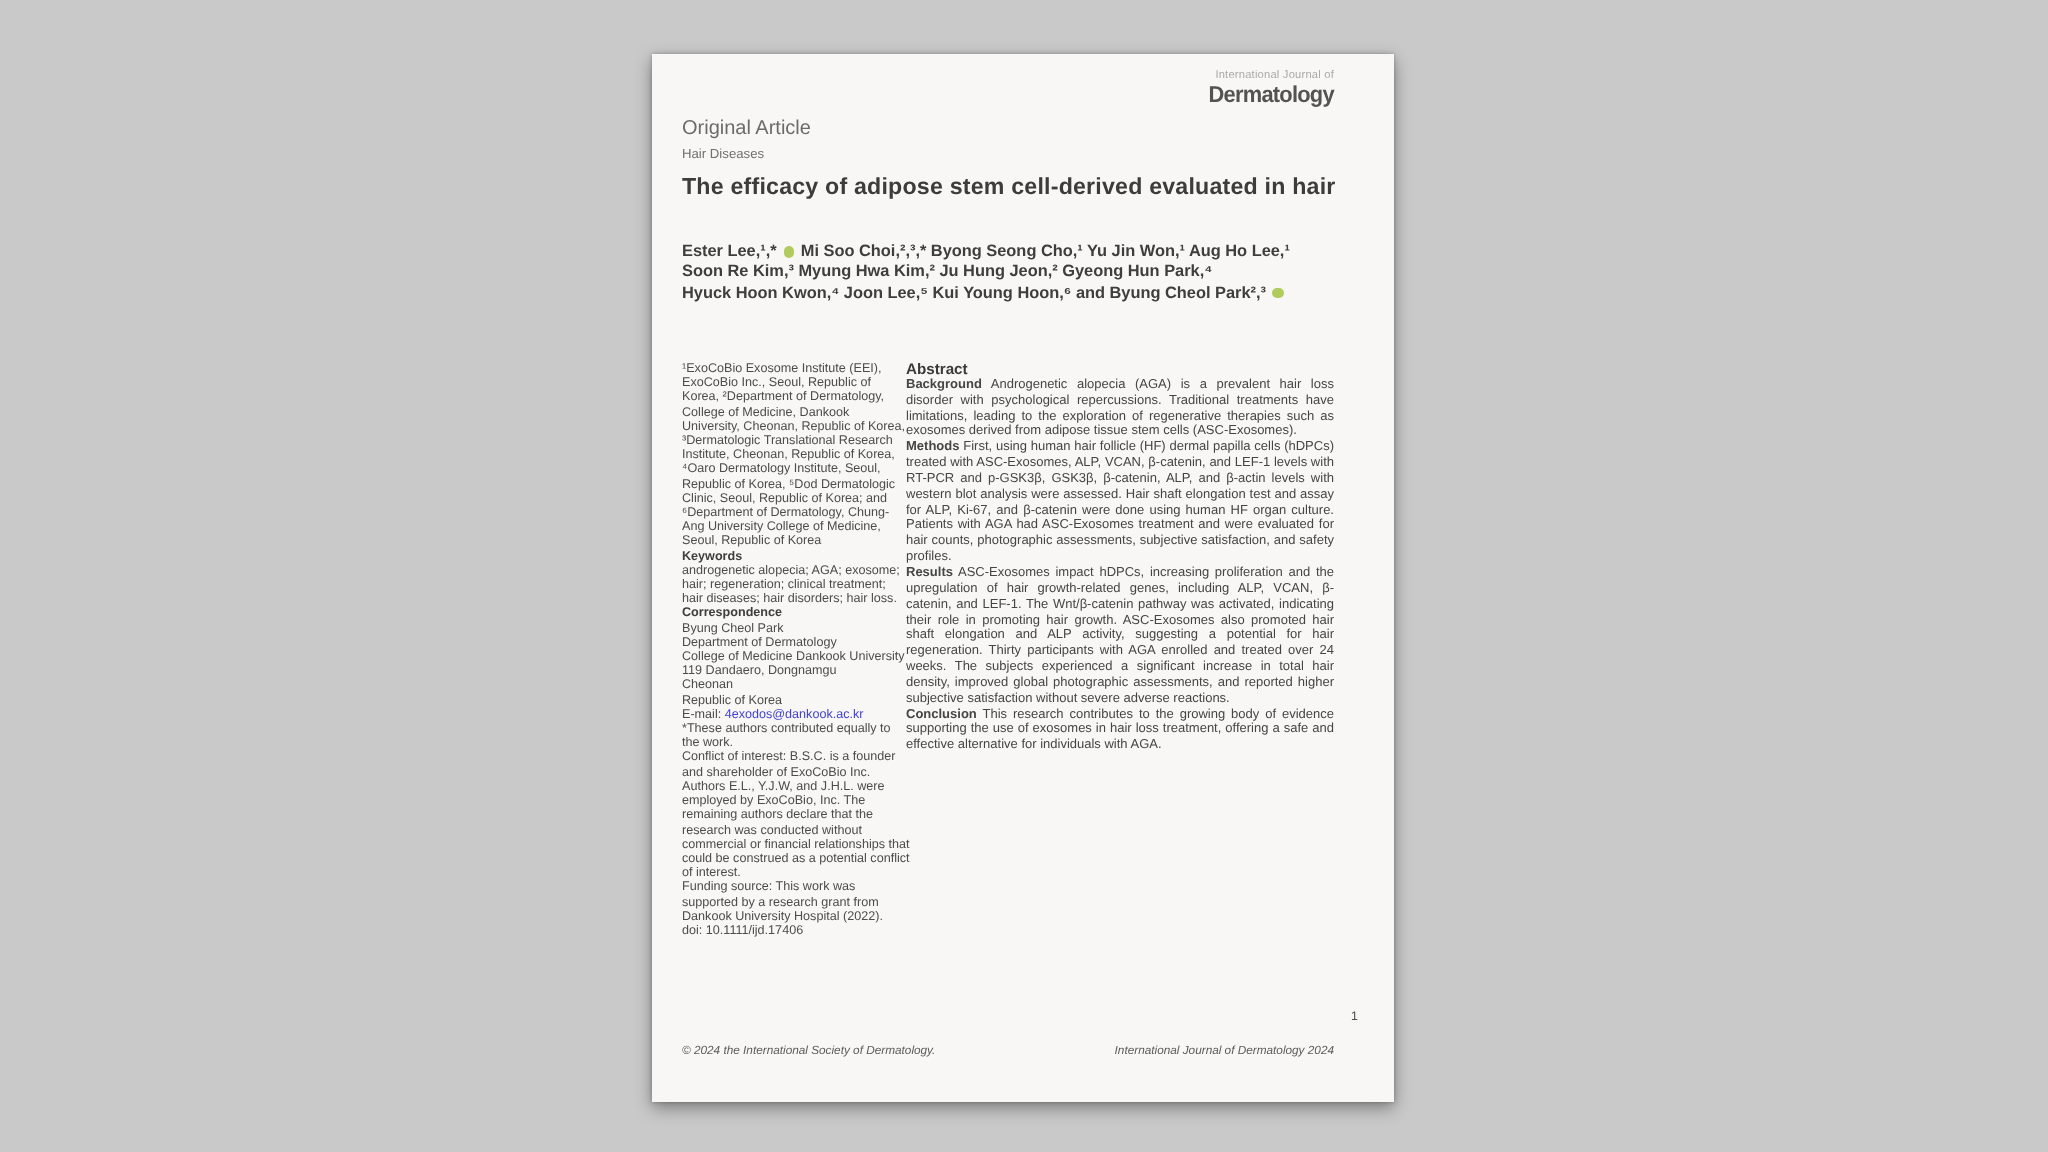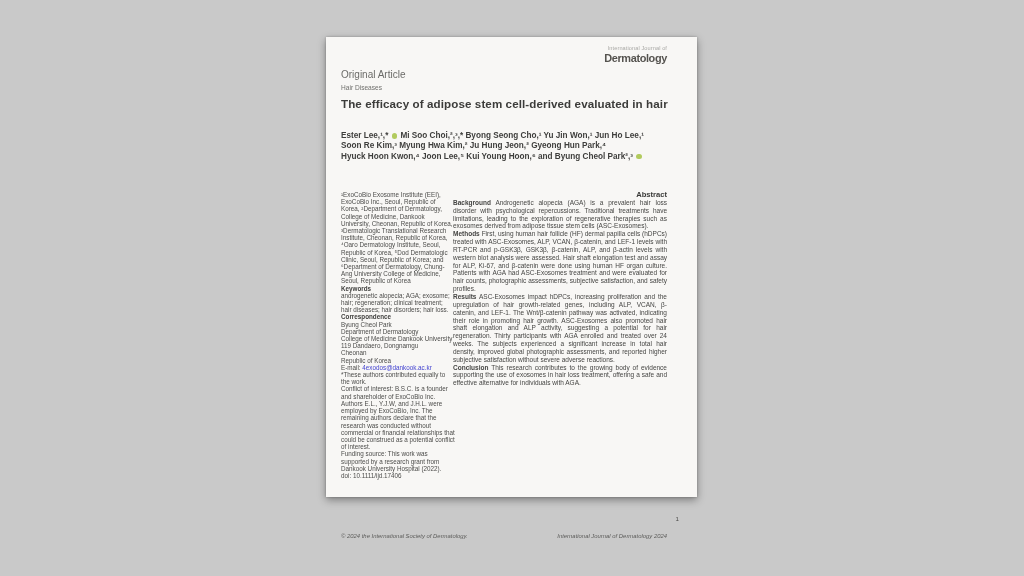--- a/index.html
+++ b/index.html
@@ -7,23 +7,23 @@
     padding: 0;
     width: 1024px;
     height: 576px;
     background: #c9c9c9;
     font-family: "Liberation Sans", "DejaVu Sans", sans-serif;
     overflow: hidden;
   }
   .page {
     position: absolute;
     left: 326px;
-    top: 37px;
+    top: 27px;
     width: 371px;
-    height: 460px;
+    height: 524px;
     background: #f8f7f5;
     box-shadow: 0 3px 8px rgba(0,0,0,0.38), 0 0 2px rgba(0,0,0,0.25);
     text-decoration: underline;
   }
   
   .logo {
     position: absolute;
     top: 9px;
     right: 30px;
     text-align: right;
@@ -122,21 +122,21 @@
     font-size: 6.5px;
     line-height: 7.85px;
     color: #454543;
     text-align: justify;
   }
   .abstract-heading {
     font-size: 7.6px;
     font-weight: 700;
     color: #3a3a38;
     margin: 0 0 2.5px 0;
-    text-align: right;
+    text-align: left;
   }
   .abstract-col p { margin: 0; }
   .lead { font-weight: 700; }
   
   .page-number {
     position: absolute;
     top: 478px;
     right: 18px;
     font-size: 6.2px;
     color: #4c4c4a;
@@ -164,21 +164,21 @@
   </div>
 
   <div class="kicker">Original Article</div>
   <div class="section-label">Hair Diseases</div>
 
   <h1 class="title"><span>The efficacy of adipose stem cell-derived evaluated in hair</span><br></h1>
 
   <div class="authors">
     <span>Ester Lee,¹,*</span>
     <span class="orcid"></span>
-    <span>Mi Soo Choi,²,³,* Byong Seong Cho,¹ Yu Jin Won,¹ Jun Ho Lee,¹</span><br>
+    <span>Mi Soo Choi,²,³,* Byong Seong Cho,¹ Yu Jin Won,¹ Aug Ho Lee,¹</span><br>
     <span>Soon Re Kim,³ Myung Hwa Kim,² Ju Hung Jeon,² Gyeong Hun Park,⁴</span><br>
     <span>Hyuck Hoon Kwon,⁴ Joon Lee,⁵ Kui Young Hoon,⁶ and Byung Cheol Park²,³</span>
     <span class="orcid"></span>
   </div>
 
   <div class="left-col">
     <p>¹ExoCoBio Exosome Institute (EEI), ExoCoBio Inc., Seoul, Republic of Korea, ²Department of Dermatology, College of Medicine, Dankook University, Cheonan, Republic of Korea, ³Dermatologic Translational Research Institute, Cheonan, Republic of Korea, ⁴Oaro Dermatology Institute, Seoul, Republic of Korea, ⁵Dod Dermatologic Clinic, Seoul, Republic of Korea; and ⁶Department of Dermatology, Chung-Ang University College of Medicine, Seoul, Republic of Korea</p>
 
     <p class="lc-heading mt-kw">Keywords</p>
     <p>androgenetic alopecia; AGA; exosome; hair; regeneration; clinical treatment; hair diseases; hair disorders; hair loss.</p>

